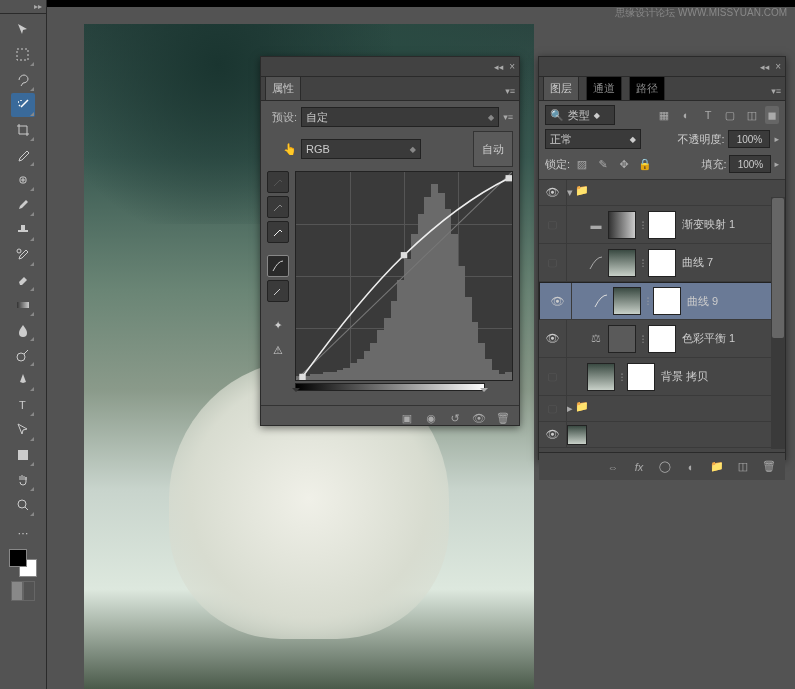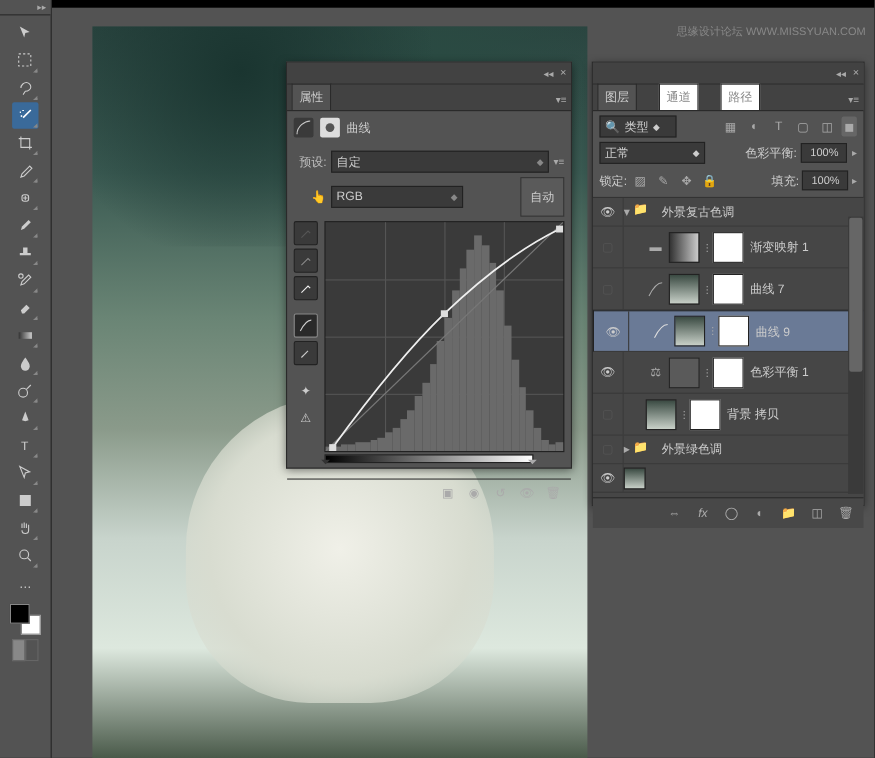--- a/index.html
+++ b/index.html
@@ -1,42 +1,42 @@
 <!DOCTYPE html>
 <html><head>
 <meta charset="utf-8">
 <style>
 *{margin:0;padding:0;box-sizing:border-box;font-family:"Microsoft YaHei",sans-serif;font-size:11px;color:#ccc}
 body{background:#000;width:795px;height:689px;position:relative;overflow:hidden}
 .canvas{position:absolute;left:47px;top:7px;width:748px;height:682px;background:#535353}
 .photo{position:absolute;left:84px;top:24px;width:450px;height:665px;background:linear-gradient(180deg,#2a4540 0%,#3a5a52 20%,#6a8575 40%,#8a9a8a 55%,#c8d4cc 70%,#dde8de 85%,#4a5a4a 100%);overflow:hidden}
 .photo::before{content:"";position:absolute;top:0;left:0;right:0;height:200px;background:radial-gradient(circle at 30% 20%,#1a3530 0%,transparent 50%),radial-gradient(circle at 70% 15%,#2a4a42 0%,transparent 40%)}
 .photo::after{content:"";position:absolute;bottom:50px;left:50%;transform:translateX(-50%);width:280px;height:280px;background:radial-gradient(ellipse at center,#f0f0e8 0%,#d8dcd0 60%,transparent 100%);border-radius:50% 50% 40% 40%}
-.watermark{position:absolute;top:22px;right:8px;color:#888;font-size:10px;z-index:200}
+.watermark{position:absolute;top:6px;right:8px;color:#888;font-size:10px;z-index:200}
 .toolbar{position:absolute;left:0;top:0;width:47px;height:689px;background:#535353;border-right:1px solid #2a2a2a}
 .tb-top{height:14px;background:#535353;border-bottom:1px solid #2a2a2a;display:flex;align-items:center;justify-content:flex-end;padding-right:4px}
 .tb-chev{color:#aaa;font-size:8px}
 .tb-tools{width:32px;margin:4px auto;display:flex;flex-direction:column;gap:1px}
 .tool{width:24px;height:24px;display:flex;align-items:center;justify-content:center;cursor:pointer;border-radius:2px;color:#c8c8c8;position:relative;margin:0 auto}
 .tool.active{background:#3a6a9a}
 .tool svg{width:16px;height:16px}
 .tool::after{content:"";position:absolute;right:1px;bottom:1px;border:2px solid transparent;border-right-color:#888;border-bottom-color:#888;width:0;height:0}
 .tool.nocorner::after{display:none}
 .colorsw{width:28px;height:28px;margin:4px auto;position:relative}
 .colorsw .fg{position:absolute;width:18px;height:18px;background:#000;border:1px solid #888;top:0;left:0}
 .colorsw .bg{position:absolute;width:18px;height:18px;background:#fff;border:1px solid #888;bottom:0;right:0}
 .qm{width:24px;height:24px;margin:4px auto;display:flex}
 .qm div{width:12px;height:20px;border:1px solid #666}
 .qm div:first-child{background:#888}
 
 .panel{position:absolute;background:#535353;border:1px solid #2a2a2a;box-shadow:0 2px 8px rgba(0,0,0,0.5)}
 .panel-head{height:20px;background:#424242;display:flex;align-items:center;justify-content:flex-end;padding:0 4px;gap:6px;border-bottom:1px solid #2a2a2a}
 .panel-tab-row{height:24px;background:#424242;display:flex;align-items:end;border-bottom:1px solid #2a2a2a;padding-left:4px}
-.ptab{padding:4px 6px;background:#535353;border:1px solid #2a2a2a;border-bottom:none;margin-right:20px;cursor:pointer}
-.ptab.inactive{background:#ffffff;color:#888}
+.ptab{padding:4px 6px;background:#535353;border:1px solid #2a2a2a;border-bottom:none;margin-right:7px;cursor:pointer}
+.ptab.inactive{background:#000000;color:#888}
 .panel-body{padding:6px}
 .chev-sm{font-size:9px;color:#aaa;cursor:pointer}
 .x-sm{font-size:10px;color:#aaa;cursor:pointer}
 
 .props{left:260px;top:56px;width:260px;height:370px}
 .props .title-row{display:flex;align-items:center;padding:6px;gap:6px}
 .props .ic{width:18px;height:18px;background:#3a3a3a;display:flex;align-items:center;justify-content:center;border-radius:2px}
 .row{display:flex;align-items:center;gap:4px;margin-bottom:4px}
 .lbl{width:30px;text-align:right;color:#bbb}
 .sel{flex:1;height:20px;background:#3a3a3a;border:1px solid #222;display:flex;align-items:center;padding:0 4px;justify-content:space-between}
@@ -218,33 +218,20 @@
 
 <div class="panel props">
   <div class="panel-head">
       <span class="chev-sm">◂◂</span>
       <span class="x-sm">×</span>
     </div>
   <div class="panel-tab-row">
     <div class="ptab">属性</div>
     <div style="flex:1"></div>
       <span class="chev-sm" style="padding:4px">▾≡</span>
-  </div>
-  <div class="title-row">
-    <div class="ic">
-        <svg width="14" height="14" viewBox="0 0 14 14">
-          <path d="M1 13C1 6 8 1 13 1" stroke="#ccc" fill="none"></path>
-        </svg>
-      </div>
-    <div class="ic" style="background:#ddd">
-        <svg width="14" height="14">
-          <circle cx="7" cy="7" r="4" fill="#555"></circle>
-        </svg>
-      </div>
-    <span>曲线</span>
   </div>
   <div class="panel-body">
     <div class="row">
       <span class="lbl">预设:</span>
       <div class="sel">
           <span>自定</span>
           <span class="arr">◆</span>
         </div>
       <span class="chev-sm">▾≡</span>
     </div>
@@ -380,42 +367,41 @@
       <div class="icon-btn">◫</div>
       <div class="icon-btn" style="background:#666;border-radius:2px;width:14px">◼</div>
     </div>
     <div class="lc-row">
       <div class="lc-sel" style="width:96px">
           <span>正常</span>
           <span style="flex:1"></span>
           <span style="font-size:8px">◆</span>
         </div>
       <div style="flex:1"></div>
-      <span>色彩平衡:</span>
+      <span>不透明度:</span>
       <div class="pct">100%</div>
       <span class="chev-sm">▸</span>
     </div>
     <div class="lc-row lock-row">
       <span>锁定:</span>
       <div class="icon-btn">▨</div>
       <div class="icon-btn">✎</div>
       <div class="icon-btn">✥</div>
       <div class="icon-btn">🔒</div>
       <div style="flex:1"></div>
       <span>填充:</span>
       <div class="pct">100%</div>
       <span class="chev-sm">▸</span>
     </div>
   </div>
   <div class="layer-list">
     <div class="layer slim">
       <div class="eye">👁</div>
       <span class="fold">▾</span>
       <span class="fold-ic">📁</span>
-      <span class="lname">外景复古色调</span>
     </div>
     <div class="layer">
       <div class="eye" style="color:#555">▢</div>
       <div class="lindent"></div>
       <div class="adj-ic">▬</div>
       <div class="thumb grad"></div>
       <span class="link">⋮</span>
       <div class="thumb white"></div>
       <span class="lname">渐变映射 1</span>
     </div>
@@ -459,21 +445,20 @@
       <div class="lindent"></div>
       <div class="thumb photo-t"></div>
       <span class="link">⋮</span>
       <div class="thumb white"></div>
       <span class="lname">背景 拷贝</span>
     </div>
     <div class="layer slim">
       <div class="eye" style="color:#555">▢</div>
       <span class="fold">▸</span>
       <span class="fold-ic">📁</span>
-      <span class="lname">外景绿色调</span>
     </div>
     <div class="layer slim">
       <div class="eye">👁</div>
       <div class="thumb photo-t" style="width:20px;height:20px"></div>
     </div>
   </div>
   <div class="scroll">
       <div class="scroll-thumb"></div>
     </div>
   <div class="layers-bot">

